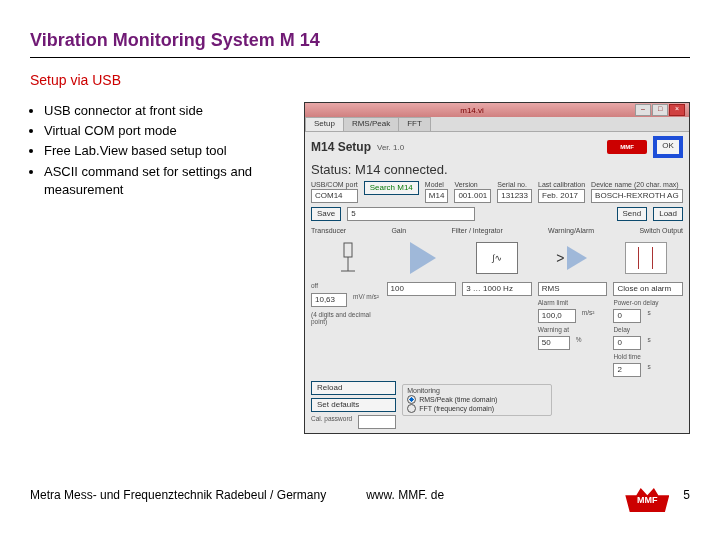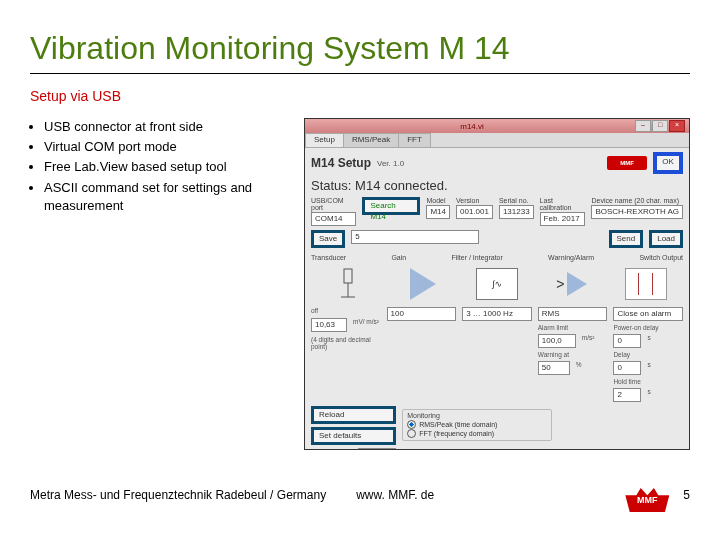--- a/index.html
+++ b/index.html
@@ -1,17 +1,17 @@
 <!DOCTYPE html>
 <html><head>
 <meta charset="utf-8">
 <style>
   html,body{margin:0;padding:0;width:720px;height:540px;background:#fff;font-family:Arial,Helvetica,sans-serif;color:#000;overflow:hidden}
   .slide{position:relative;width:720px;height:540px;box-sizing:border-box;padding:30px 30px 0 30px}
-  .title{font-size:32px;font-weight:normal;color:#4d7c0f;margin:0 0 6px 0}
+  .title{font-size:18px;font-weight:bold;color:#701a75;margin:0 0 6px 0}
   .title-rule{border:none;border-top:1px solid #000;margin:0 0 14px 0}
   .subtitle{font-size:14px;color:#c00;margin:0 0 14px 0}
   .body-row{display:flex;gap:14px}
   .bullets{width:260px;font-size:13px;line-height:1.4}
   .bullets ul{margin:0;padding-left:14px}
   .bullets li{margin-bottom:2px}
   .app{flex:1;border:1px solid #333;background:#e9e9e9;font-size:8px;color:#333;height:330px;display:flex;flex-direction:column}
   .app-titlebar{display:flex;align-items:center;background:linear-gradient(#e8a8a8,#d08080);height:14px;padding:0 4px;color:#700}
   .app-titlebar .win-title{flex:1;text-align:center;font-size:8px}
   .win-btns{display:flex;gap:1px}
@@ -24,21 +24,21 @@
   .setup-header{display:flex;align-items:center;gap:6px}
   .setup-header .h-title{font-weight:bold;font-size:12px}
   .setup-header .h-ver{font-size:8px;color:#555}
   .setup-header .brand{margin-left:auto;width:40px;height:14px;background:#c00;border-radius:2px;display:flex;align-items:center;justify-content:center;color:#fff;font-size:6px;font-weight:bold}
   .ok-btn{width:22px;height:14px;border:4px solid #1d4ed8;background:#f4f4f4;text-align:center;line-height:12px;font-size:8px}
   .status-line{font-size:13px;color:#333}
   .row{display:flex;gap:6px;}
   .field{display:flex;flex-direction:column;gap:1px}
   .field label{font-size:7px;color:#444}
   .ctrl{height:12px;border:1px solid #888;background:#fff;padding:0 3px;line-height:11px;font-size:8px;white-space:nowrap}
-  .btn{height:12px;border:3px solid #0c4a6e;background:#f4f4f4;padding:0 5px;line-height:11px;font-size:8px}
+  .btn{height:12px;border:1px solid #0c4a6e;background:#f4f4f4;padding:0 5px;line-height:11px;font-size:8px}
   .btn.green{color:#0a7a0a}
   .section-labels{display:flex;justify-content:space-between;font-size:7px;color:#444;margin-top:2px}
   .diagram-row{display:flex;justify-content:space-between;align-items:center;height:60px;margin:2px 0}
   .dg{flex:1;display:flex;align-items:center;justify-content:center}
   .tri{width:0;height:0;border-top:16px solid transparent;border-bottom:16px solid transparent;border-left:26px solid #9fb8d9}
   .filter-box{width:40px;height:30px;border:1px solid #777;background:#fff;display:flex;align-items:center;justify-content:center;font-size:9px}
   .cmp{display:flex;align-items:center}
   .cmp .sym{font-size:14px;margin-right:2px}
   .switch-out{width:40px;height:30px;border:1px solid #999;background:#fff;position:relative}
   .switch-out::before,.switch-out::after{content:"";position:absolute;top:4px;width:1px;height:22px;background:#a33;}
@@ -48,21 +48,21 @@
   .pcol{display:flex;flex-direction:column;gap:4px;flex:1}
   .mini-label{font-size:6.5px;color:#555;line-height:1.1}
   .stack{display:flex;flex-direction:column;gap:3px}
   .monitoring{border:1px solid #bbb;border-radius:2px;padding:2px 4px;font-size:7px;margin-top:3px}
   .monitoring .mon-title{font-size:7px;color:#444;margin-bottom:1px}
   .radio-row{display:flex;align-items:center;gap:3px}
   .radio-dot{width:7px;height:7px;border:1px solid #555;border-radius:50%;display:inline-block}
   .radio-dot.sel{background:radial-gradient(circle,#06c 40%,transparent 45%)}
   .footer{position:absolute;left:30px;right:30px;bottom:28px;display:flex;align-items:flex-start;font-size:12px;color:#000}
   .footer .f-org{flex:0 0 auto}
-  .footer .f-url{margin-left:30px}
+  .footer .f-url{margin-left:40px}
   .footer .f-logo{margin-left:auto;width:44px;height:24px;background:#c00;display:flex;align-items:center;justify-content:center;color:#fff;font-weight:bold;font-size:9px;clip-path:polygon(10% 100%,0 30%,25% 30%,35% 0,50% 30%,65% 0,75% 30%,100% 30%,90% 100%)}
   .footer .f-page{margin-left:14px}
 </style>
 </head>
 <body>
 
 <div class="slide">
   <h1 class="title">Vibration Monitoring System M 14</h1>
   <hr class="title-rule">
   <div class="subtitle">Setup via USB</div>

